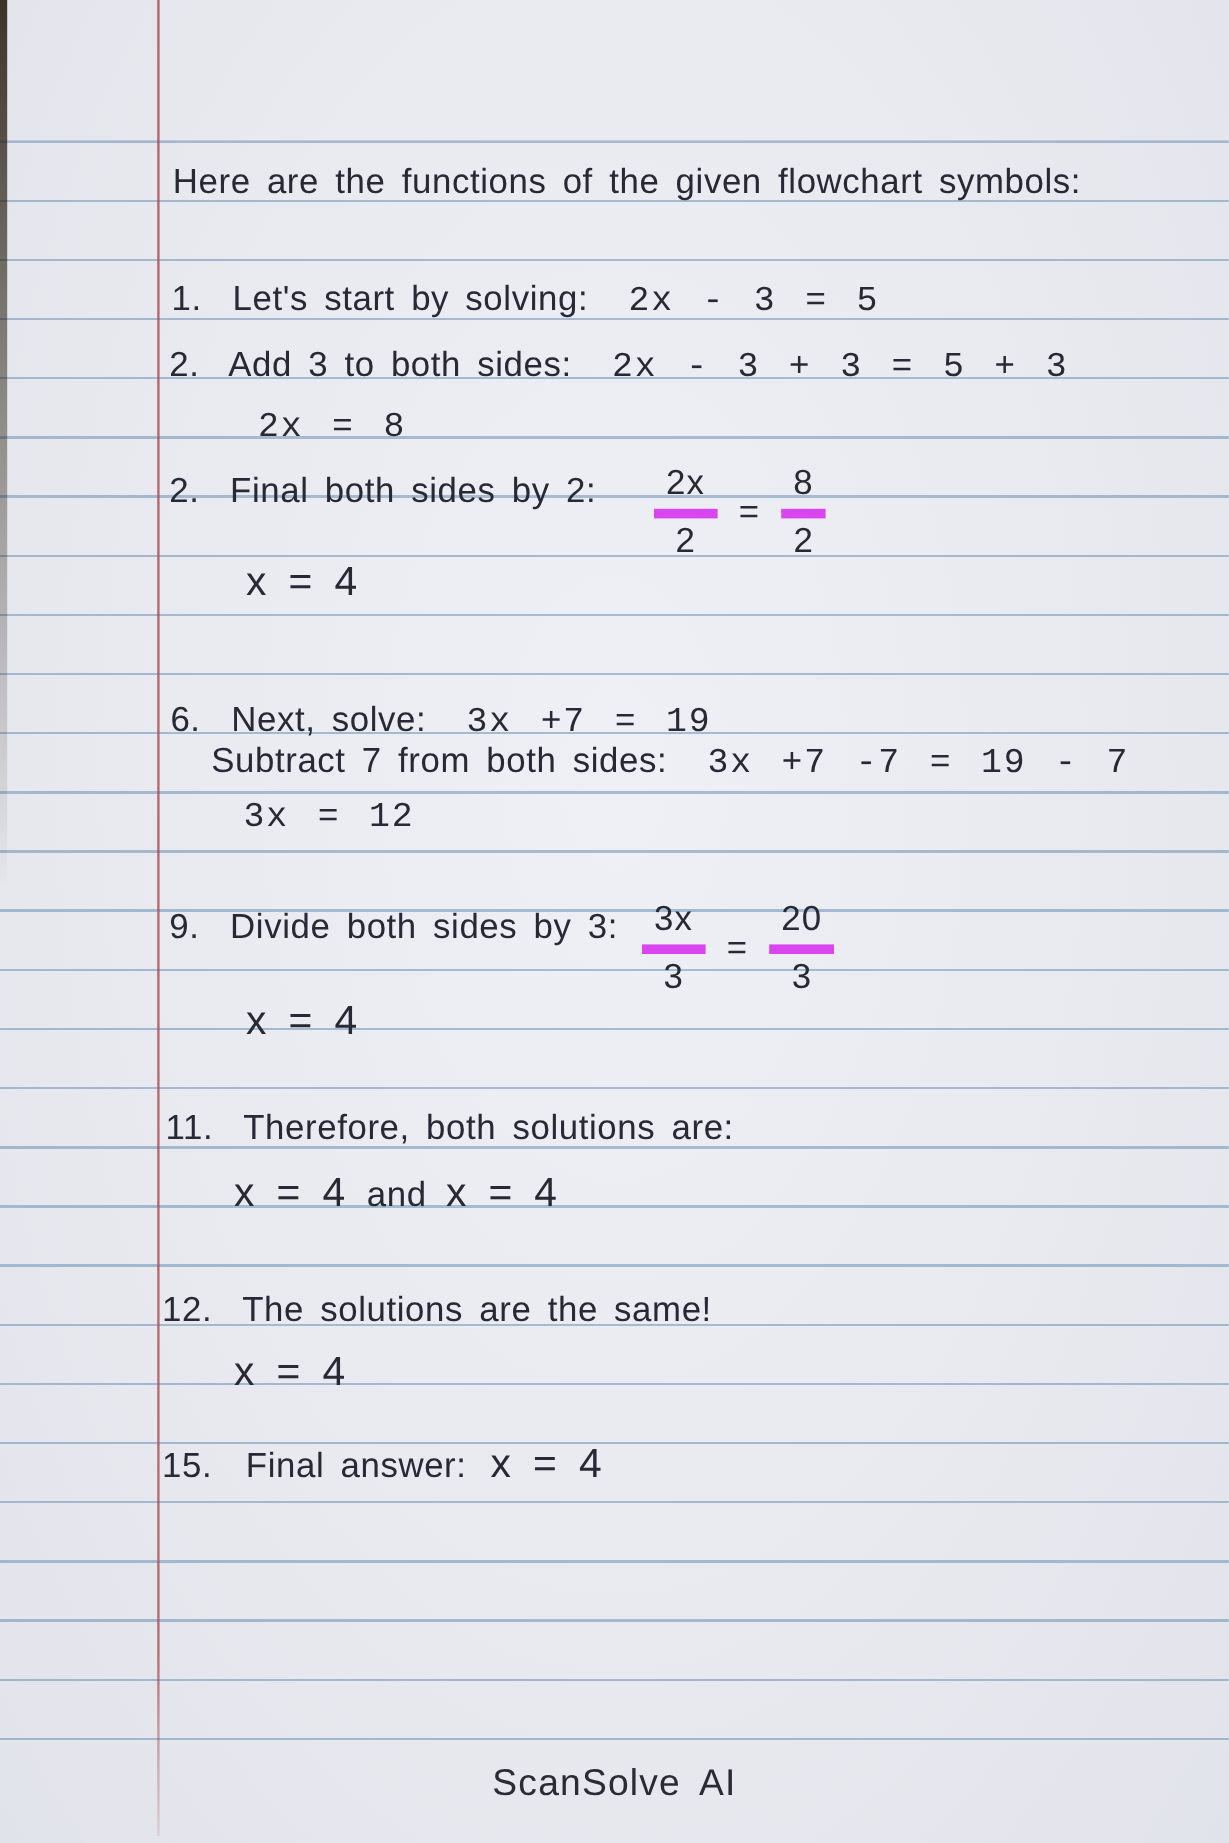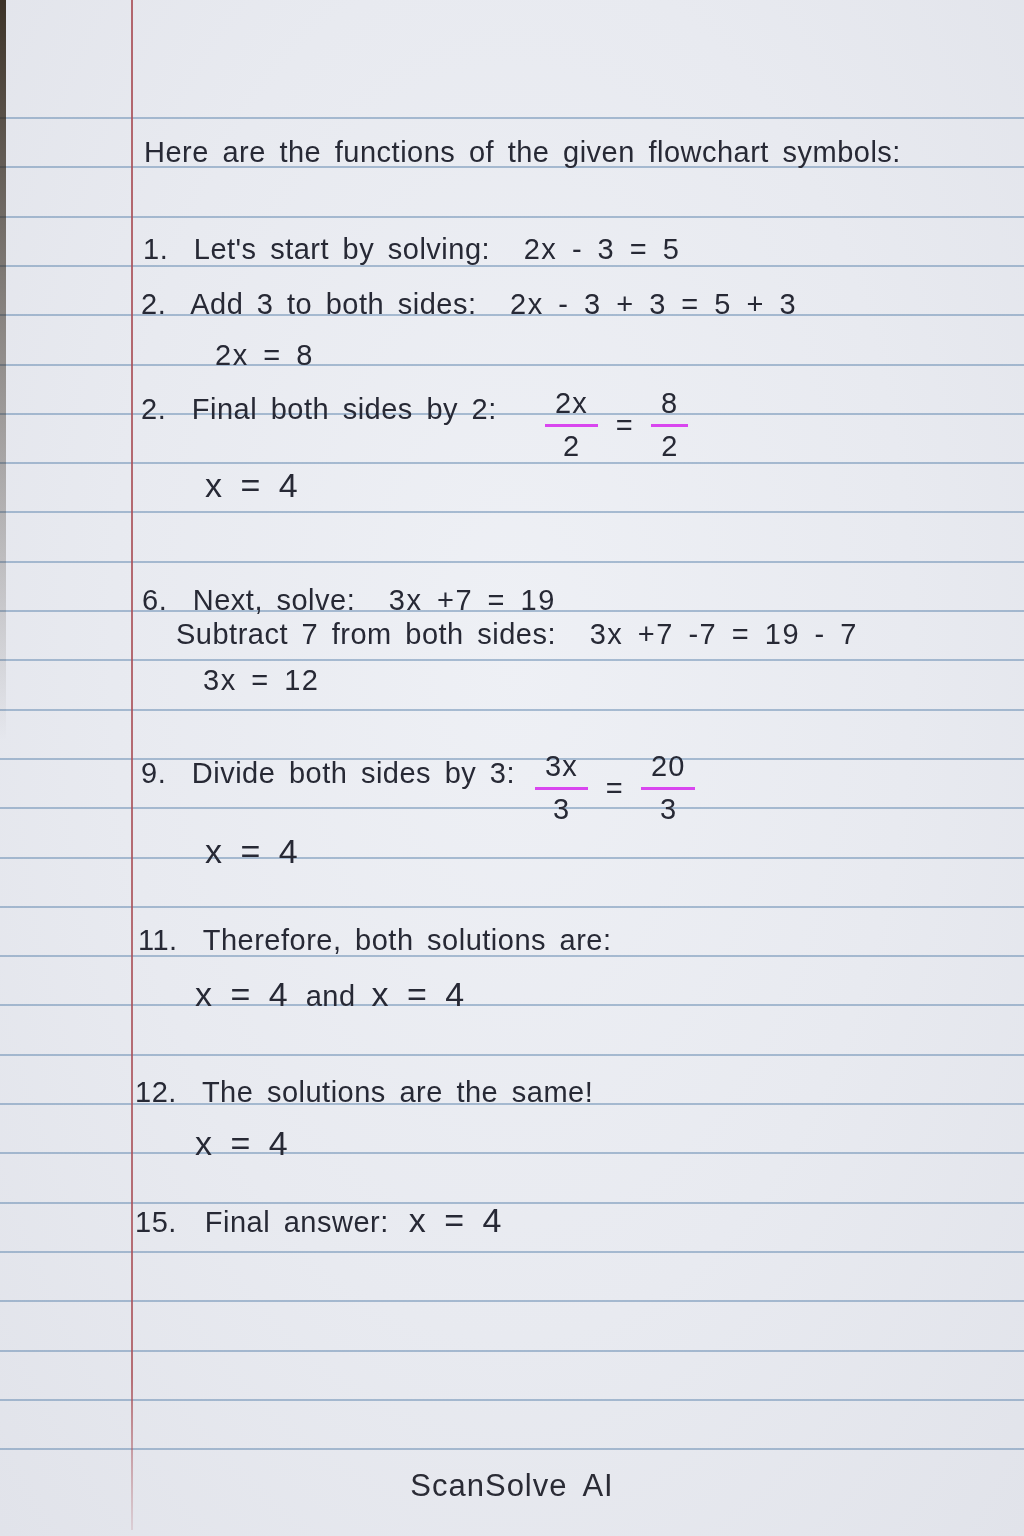--- a/index.html
+++ b/index.html
@@ -31,25 +31,25 @@
     background: linear-gradient(to bottom,
       rgba(42,31,18,0.9), rgba(42,31,18,0.5) 40%, rgba(42,31,18,0) 95%);
   }
   .line {
     position: absolute; white-space: nowrap;
     font-size: 29px; line-height: 1.15;
     letter-spacing: 0.5px; word-spacing: 5px;
   }
   .num  { display: inline-block; margin-right: 12px; }
   .txt  { margin-right: 20px; }
-  .math { letter-spacing: 1.5px; }
+  .math { letter-spacing: 1.5px; font-family: Liberation Mono, monospace; }
   .result { font-size: 34px; letter-spacing: 2px; }
   .fracrow { display: flex; align-items: center; }
   .frac { display: inline-flex; flex-direction: column; align-items: center; font-size: 29px; }
-  .fnum { padding: 0 10px 4px; border-bottom: 3px solid #d946ef; letter-spacing: 1px; }
+  .fnum { padding: 0 10px 4px; border-bottom: 8px solid #d946ef; letter-spacing: 1px; }
   .fden { padding-top: 3px; }
   .feq  { margin: 0 18px; }
   .baseline-row { display: flex; align-items: baseline; gap: 16px; }
   .big { font-size: 34px; letter-spacing: 2px; }
   .footer {
     position: absolute; top: 1468px; left: 0; width: 100%;
     text-align: center; font-size: 31px; letter-spacing: 1px; word-spacing: 7px;
     color: #2a2b35;
   }
 </style>

